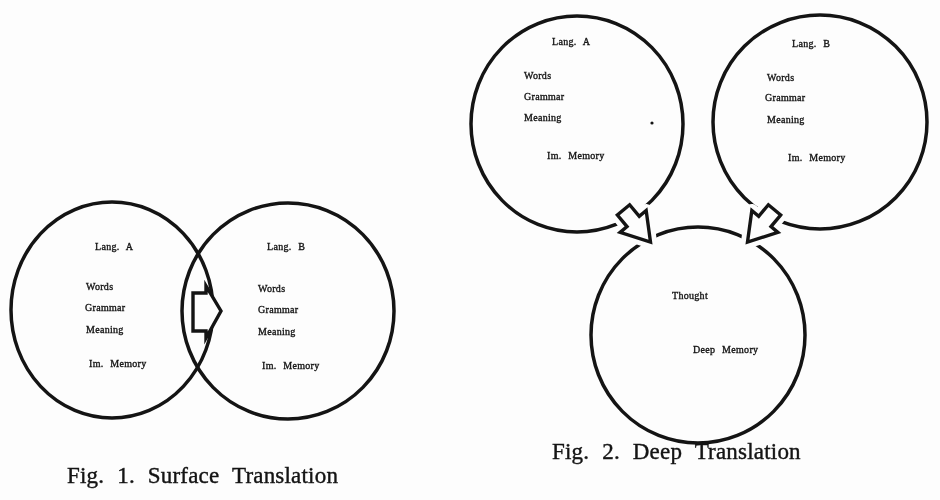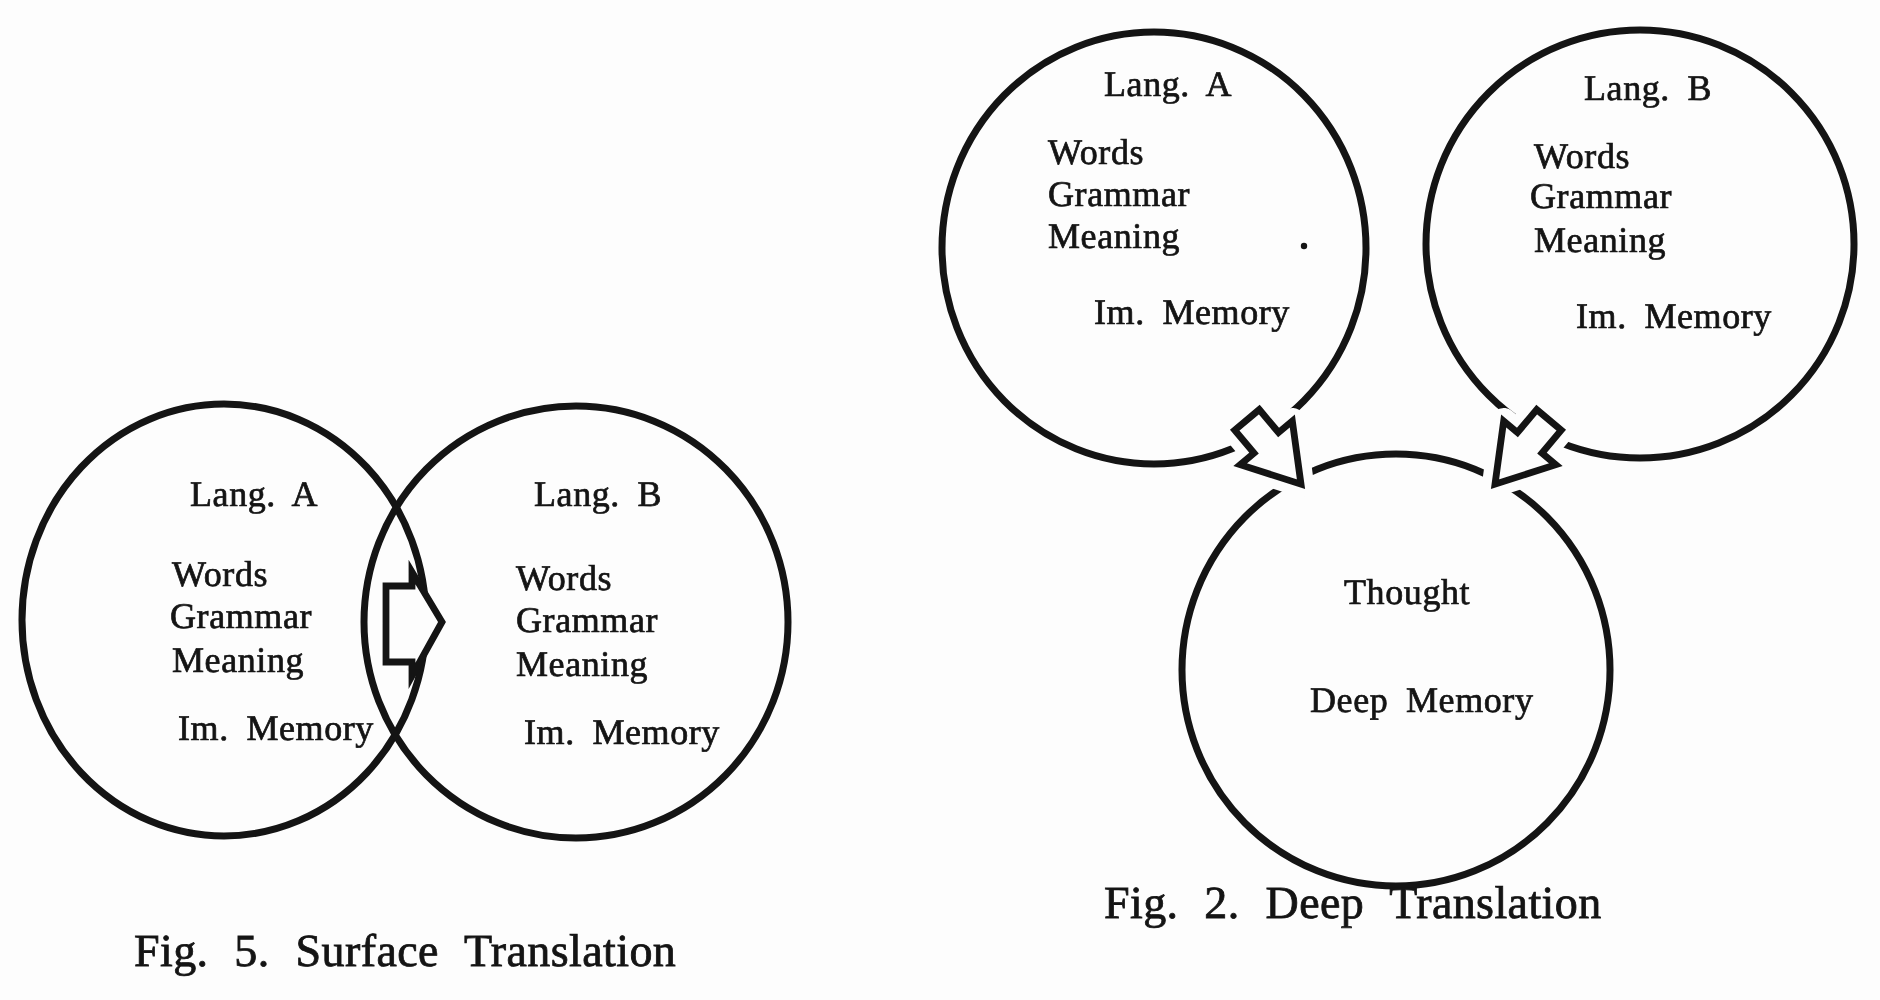--- a/index.html
+++ b/index.html
@@ -1,19 +1,19 @@
 <!DOCTYPE html>
 <html><head>
 <meta charset="utf-8">
 <style>
   html,body{margin:0;padding:0;background:#fdfdfd;}
   #page{position:relative;width:940px;height:500px;background:#fdfdfd;overflow:hidden;
         font-family:"Liberation Serif","DejaVu Serif",serif;color:#141414;}
   #shapes{position:absolute;left:0;top:0;}
-  .lbl{position:absolute;white-space:nowrap;font-size:18px;line-height:16px;
+  .lbl{position:absolute;white-space:nowrap;font-size:10px;line-height:16px;
        word-spacing:4px;letter-spacing:0.3px;-webkit-text-stroke:0.35px #141414;}
   .caption{position:absolute;white-space:nowrap;font-size:23px;line-height:25px;
        word-spacing:7px;letter-spacing:0.2px;-webkit-text-stroke:0.4px #141414;}
 </style>
 </head>
 <body>
 
 <div id="page">
 
   <svg id="shapes" width="940" height="500" viewBox="0 0 940 500">
@@ -56,18 +56,18 @@
   <span class="lbl" style="left:524px;top:110px">Meaning</span>
   <span class="lbl" style="left:547px;top:148px">Im. Memory</span>
 
   <span class="lbl" style="left:792px;top:36px">Lang. B</span>
   <span class="lbl" style="left:767px;top:70px">Words</span>
   <span class="lbl" style="left:765px;top:90px">Grammar</span>
   <span class="lbl" style="left:767px;top:112px">Meaning</span>
   <span class="lbl" style="left:788px;top:150px">Im. Memory</span>
 
   <span class="lbl" style="left:672px;top:288px">Thought</span>
-  <span class="lbl" style="left:655px;top:342px">Deep Memory</span>
+  <span class="lbl" style="left:693px;top:342px">Deep Memory</span>
 
-  <span class="caption" style="left:67px;top:463px">Fig. 5. Surface Translation</span>
+  <span class="caption" style="left:67px;top:463px">Fig. 1. Surface Translation</span>
   <span class="caption" style="left:552px;top:439px">Fig. 2. Deep Translation</span>
 
 </div>
 
 </body></html>

